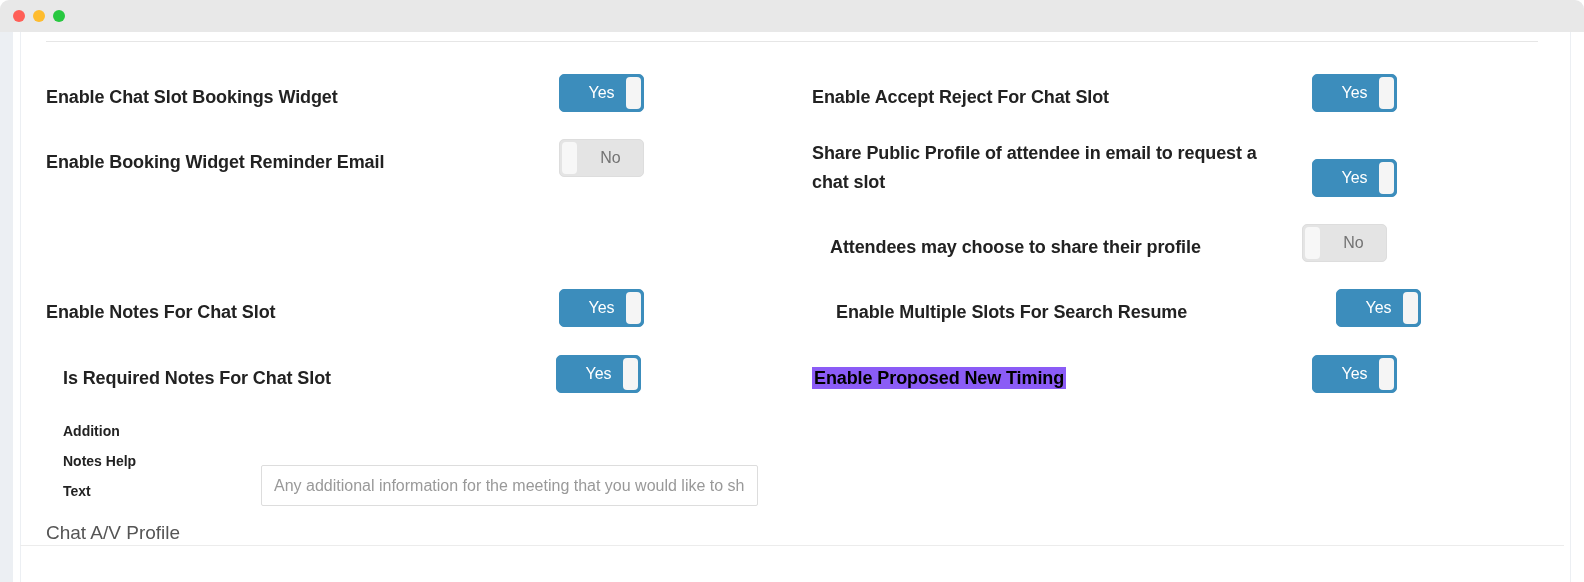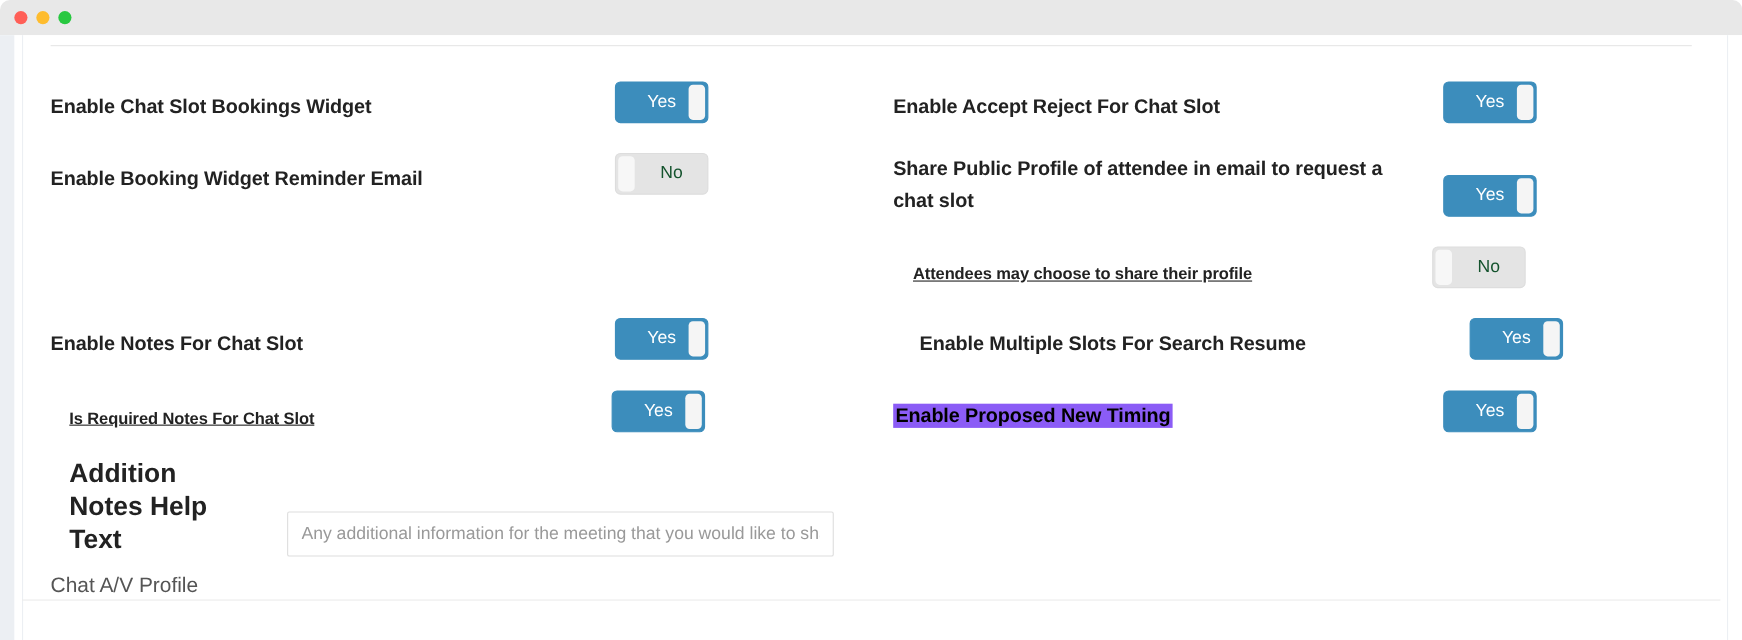--- a/index.html
+++ b/index.html
@@ -120,21 +120,21 @@
     align-items: flex-end;
   }
 
   .label {
     font-size: 18px;
     font-weight: bold;
     color: #222222;
     line-height: 1.6;
     letter-spacing: -0.1px;
   }
-  .label.sub { font-size: 15px; text-decoration: underline; }
+  .label.sub { font-size: 18px; }
 
   .label.highlight {
     background: #8b5cf6;
     color: #000000;
     padding: 1px 2px;
     display: inline;
   }
 
   
   .toggle {
@@ -168,41 +168,41 @@
     background: #f5f5f5;
   }
 
   
   .toggle.on .track { background: #3c8dbc; border: 1px solid #3c8dbc; }
   .toggle.on .txt   { left: 18px; right: 18px; color: #ffffff; }
   .toggle.on .knob  { right: 3px; }
 
   
   .toggle.off .track { background: #e4e4e4; border: 1px solid #dddddd; }
-  .toggle.off .txt   { left: 18px; right: 0; color: #14532d; border-radius: 17px; }
+  .toggle.off .txt   { left: 18px; right: 0; color: #737373; border-radius: 17px; }
   .toggle.off .knob  { left: 3px; background: #f7f7f7; }
 
   
   .textfield {
     width: 497px;
     height: 41px;
     border: 1px solid #dddddd;
     border-radius: 2px;
     background: #ffffff;
     padding: 0 12px;
     font-size: 16px;
     color: #333333;
     font-family: "Liberation Sans", sans-serif;
     outline: none;
   }
   .textfield::placeholder { color: #999999; }
 
   .stacked-label {
     width: 150px;
-    font-size: 24px;
+    font-size: 14px;
     font-weight: bold;
     color: #222222;
     line-height: 30px;
   }
 
   .section-title {
     position: absolute;
     left: 46px;
     top: 490px;
     font-size: 19px;

